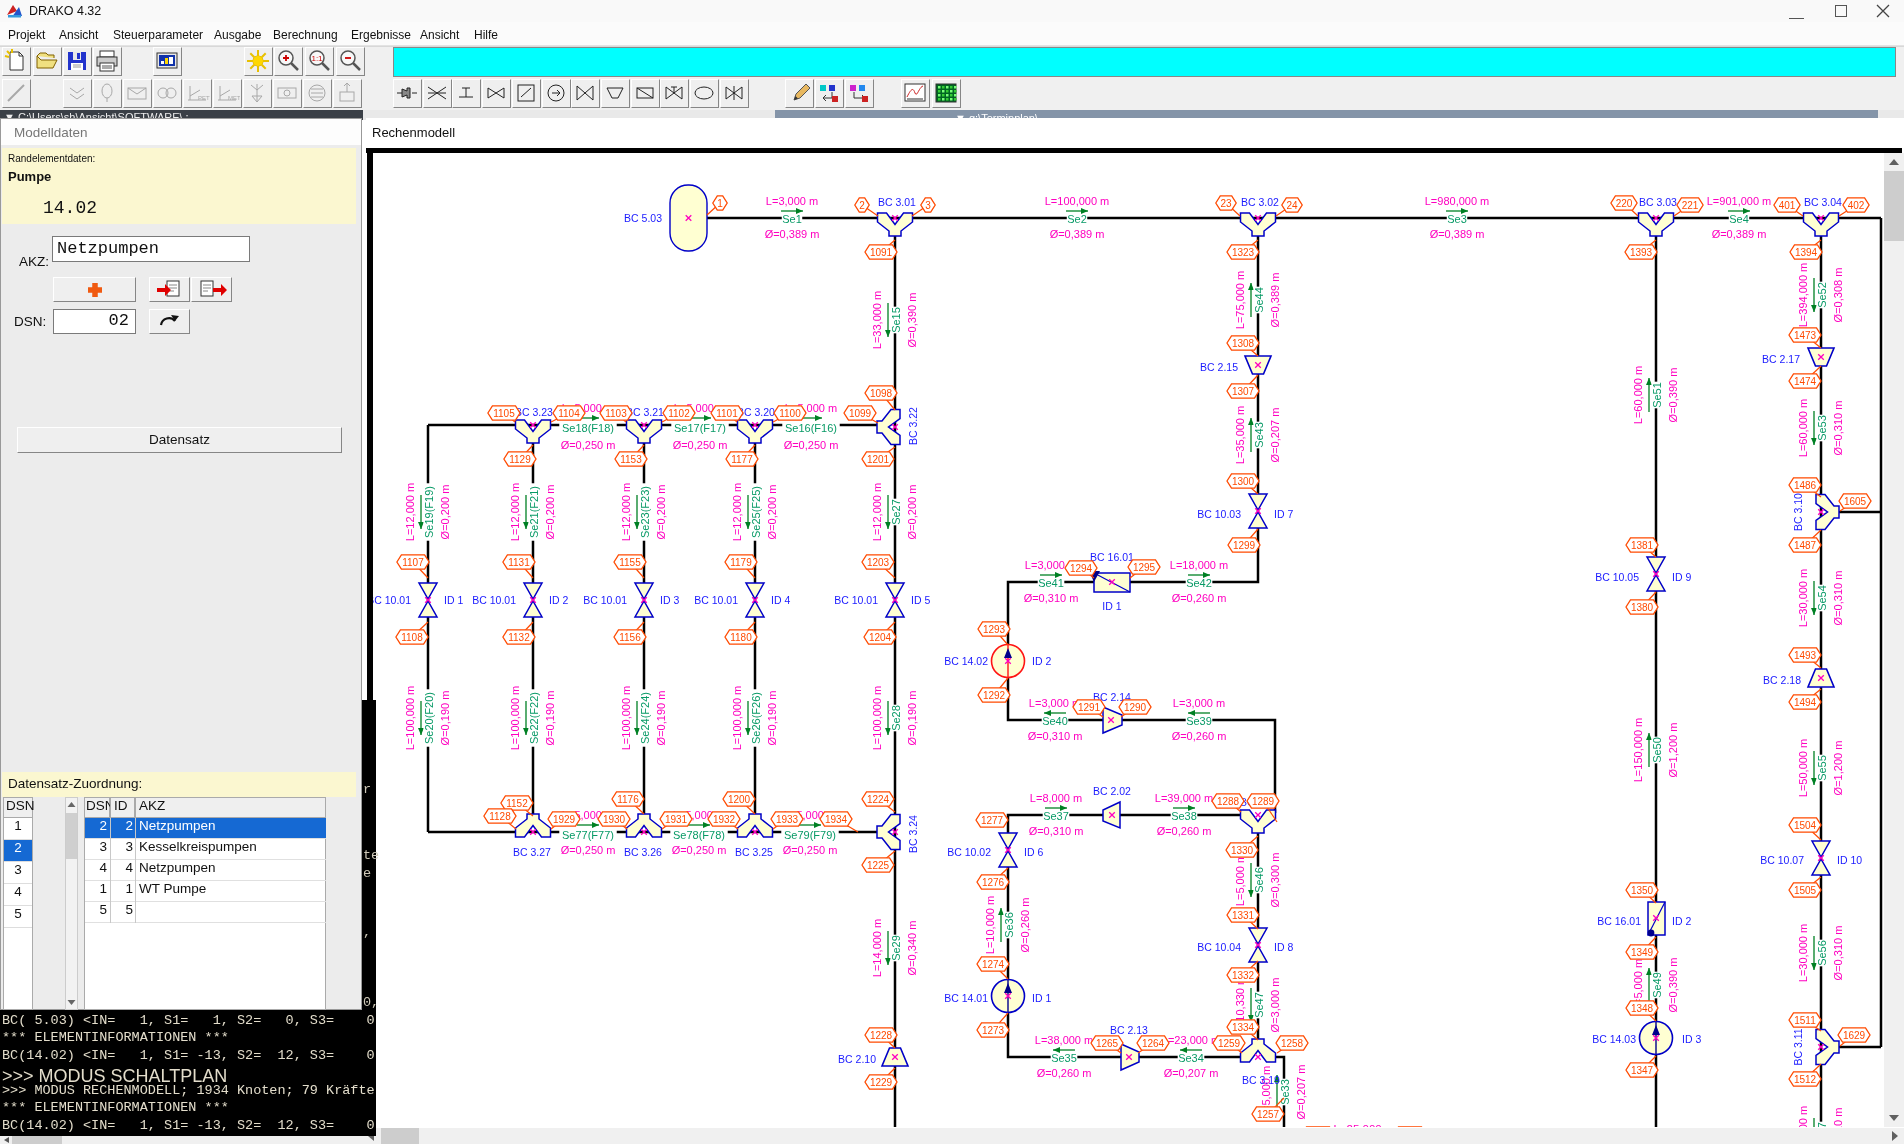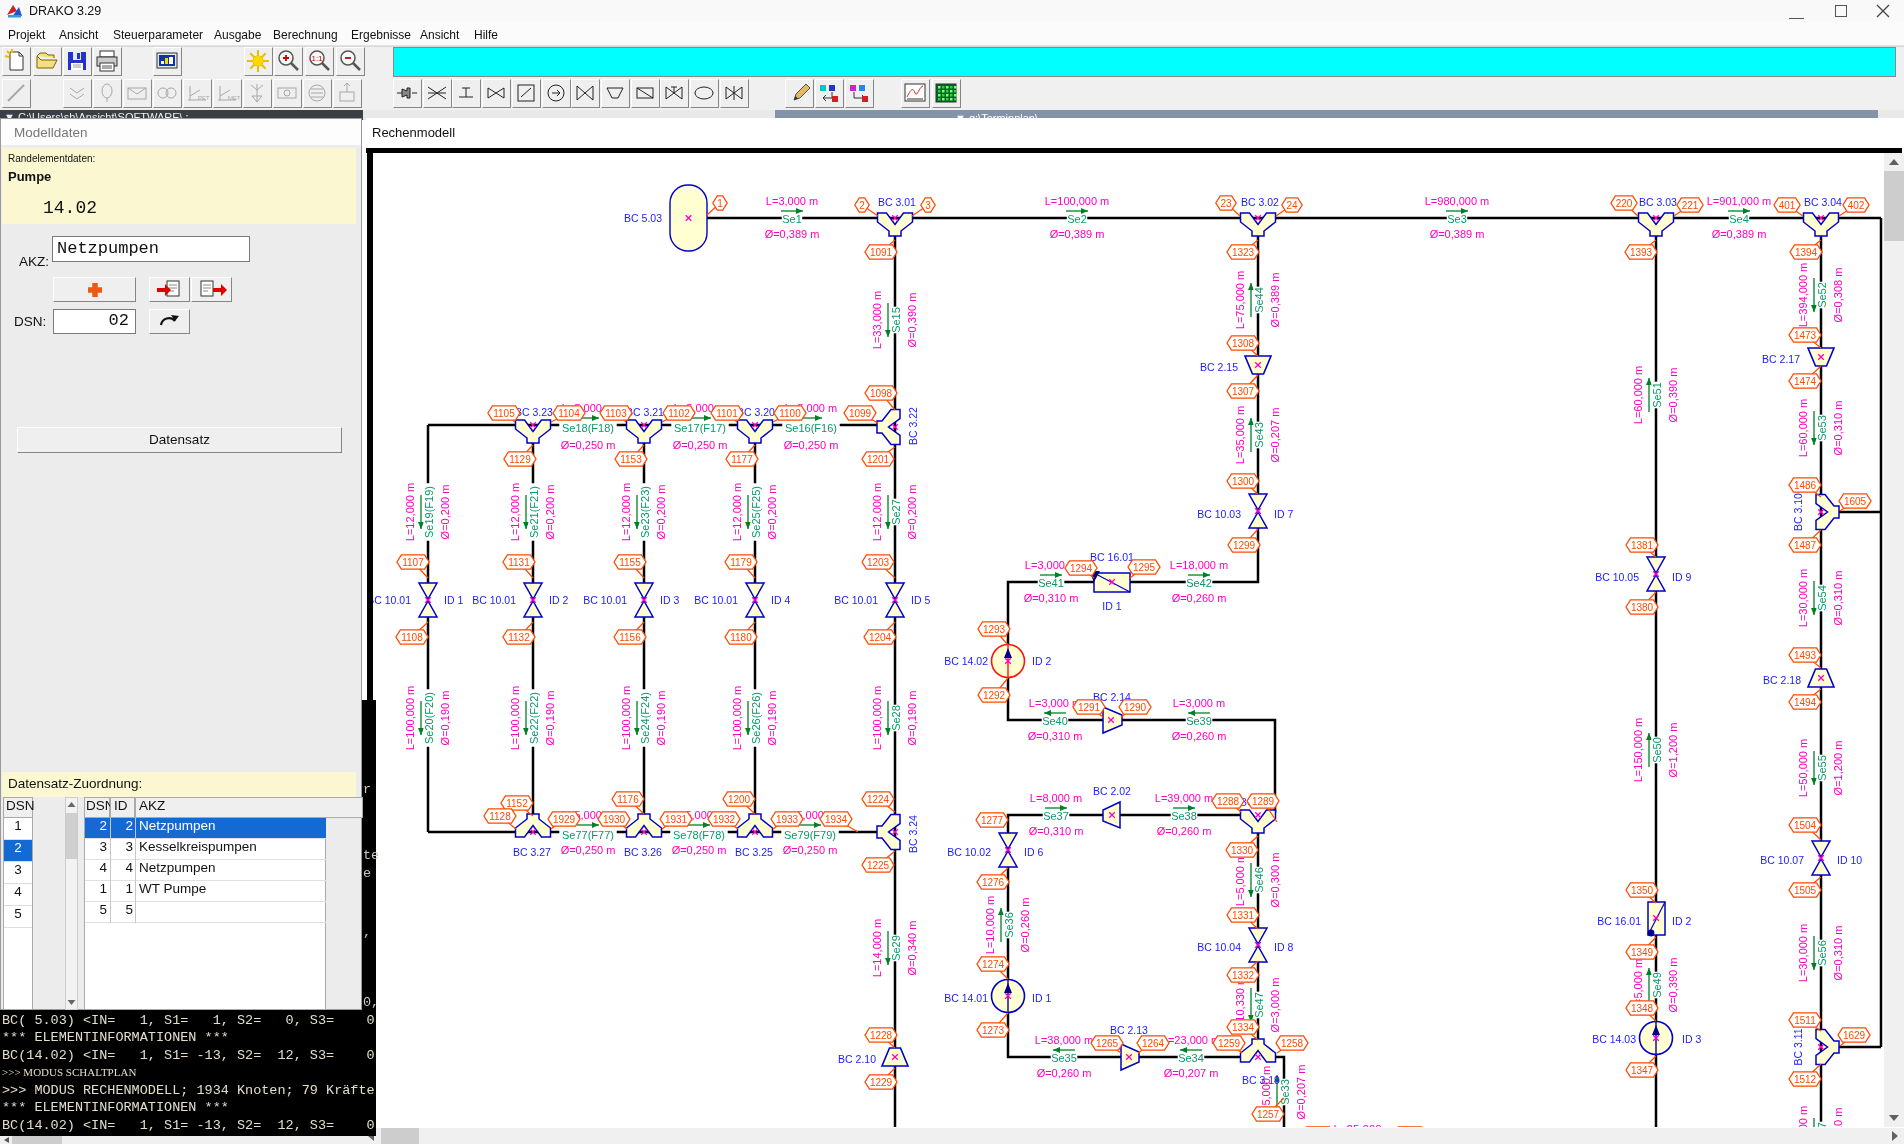--- a/index.html
+++ b/index.html
@@ -4,21 +4,21 @@
 body{width:1904px;height:1144px;position:relative;overflow:hidden;background:#fff;font-family:"Liberation Sans",sans-serif}
 .abs{position:absolute}
 .btn3{position:absolute;background:#efefef;border-top:1.5px solid #ffffff;border-left:1.5px solid #ffffff;border-right:1.5px solid #868686;border-bottom:1.5px solid #868686}
 </style></head><body>
 <div class="abs" style="left:0;top:0;width:1904px;height:22px;background:#f9f9f9"></div>
 <svg class="abs" style="left:6px;top:3px" width="17" height="16">
     <path d="M1,12 L7,2 L11,8 Z" fill="#cc2222"></path>
     <path d="M6,14 L13,4 L16,13 Z" fill="#2255cc"></path>
     <rect x="2" y="12" width="13" height="2.5" fill="#3399dd"></rect>
   </svg>
-<div class="abs" style="left:29px;top:4px;font-size:12.5px;color:#111">DRAKO 3.29</div>
+<div class="abs" style="left:29px;top:4px;font-size:12.5px;color:#111">DRAKO 4.32</div>
 <div class="abs" style="left:1789px;top:3px;width:15px;height:16px;border-bottom:1.2px solid #555"></div>
 <div class="abs" style="left:1835px;top:5px;width:12px;height:12px;border:1.2px solid #555"></div>
 <svg class="abs" style="left:1876px;top:4px" width="14" height="14">
     <path d="M1,1 L13,13 M1,13 L13,1" stroke="#444" stroke-width="1.3"></path>
   </svg>
 <div class="abs" style="left:0;top:22px;width:1904px;height:24px;background:#fbfbfb;border-bottom:1px solid #e3e3e3"></div>
 <div class="abs" style="left:8px;top:28px;font-size:12px;color:#111">Projekt</div>
 <div class="abs" style="left:59px;top:28px;font-size:12px;color:#111">Ansicht</div>
 <div class="abs" style="left:113px;top:28px;font-size:12px;color:#111">Steuerparameter</div>
 <div class="abs" style="left:214px;top:28px;font-size:12px;color:#111">Ausgabe</div>
@@ -233,21 +233,21 @@
 <svg class="abs" style="left:362px;top:1128px" width="1542" height="16">
     <polygon points="6,8 12,3 12,13" fill="#606060"></polygon>
     <rect x="19" y="0" width="38" height="16" fill="#cdcdcd"></rect>
     <polygon points="1536,8 1530,3 1530,13" fill="#606060"></polygon>
   </svg>
 <div class="abs" style="left:362px;top:700px;width:14px;height:436px;background:#000"></div>
 <div class="abs" style="left:0;top:1010px;width:376px;height:126px;background:#000"></div>
 <div class="abs" style="left:2px;top:1013px;width:374px;height:17px;overflow:hidden;font-family:'Liberation Mono',monospace;font-size:13.5px;color:#e3ddcb;white-space:pre">BC( 5.03) &lt;IN=   1, S1=   1, S2=   0, S3=    0,</div>
 <div class="abs" style="left:2px;top:1030px;width:374px;height:17px;overflow:hidden;font-family:'Liberation Mono',monospace;font-size:13.5px;color:#e3ddcb;white-space:pre">*** ELEMENTINFORMATIONEN ***</div>
 <div class="abs" style="left:2px;top:1048px;width:374px;height:17px;overflow:hidden;font-family:'Liberation Mono',monospace;font-size:13.5px;color:#e3ddcb;white-space:pre">BC(14.02) &lt;IN=   1, S1= -13, S2=  12, S3=    0,</div>
-<div class="abs" style="left:2px;top:1066px;width:374px;height:17px;overflow:hidden;font-family:Liberation Serif, serif;font-size:11px;color:#e3ddcb;white-space:pre">&gt;&gt;&gt; MODUS SCHALTPLAN</div>
+<div class="abs" style="left:2px;top:1066px;width:374px;height:17px;overflow:hidden;font-family:Liberation Sans, sans-serif;font-size:18px;color:#e3ddcb;white-space:pre">&gt;&gt;&gt; MODUS SCHALTPLAN</div>
 <div class="abs" style="left:2px;top:1083px;width:374px;height:17px;overflow:hidden;font-family:'Liberation Mono',monospace;font-size:13.5px;color:#e3ddcb;white-space:pre">&gt;&gt;&gt; MODUS RECHENMODELL; 1934 Knoten; 79 Kräfte</div>
 <div class="abs" style="left:2px;top:1100px;width:374px;height:17px;overflow:hidden;font-family:'Liberation Mono',monospace;font-size:13.5px;color:#e3ddcb;white-space:pre">*** ELEMENTINFORMATIONEN ***</div>
 <div class="abs" style="left:2px;top:1118px;width:374px;height:17px;overflow:hidden;font-family:'Liberation Mono',monospace;font-size:13.5px;color:#e3ddcb;white-space:pre">BC(14.02) &lt;IN=   1, S1= -13, S2=  12, S3=    0,</div>
 <div class="abs" style="left:0;top:1136px;width:362px;height:8px;background:#f0f0f0"></div>
 <svg class="abs" style="left:0;top:1136px" width="362" height="8">
     <polygon points="4,4 9,1 9,7" fill="#555"></polygon>
     <rect x="12" y="0" width="50" height="8" fill="#cdcdcd"></rect>
   </svg>
 <div class="abs" style="left:363px;top:782px;color:#cfc9b8;font-family:'Liberation Mono',monospace;font-size:13.5px;z-index:3">r</div>
 <div class="abs" style="left:363px;top:848px;color:#cfc9b8;font-family:'Liberation Mono',monospace;font-size:13.5px;z-index:3">te</div>
@@ -294,21 +294,21 @@
 <div class="abs" style="left:4px;top:906px;width:28px;height:22px;font-size:13.5px;text-align:center;border-bottom:1px solid #ddd;color:#111">5</div>
 <div class="abs" style="left:65px;top:797px;width:13px;height:213px;background:#f2f2f2;border:1px solid #ccc"></div>
 <svg class="abs" style="left:65px;top:797px" width="13" height="213">
     <polygon points="6.5,5 2.5,10 10.5,10" fill="#666"></polygon>
     <rect x="1" y="16" width="11" height="46" fill="#cfcfcf"></rect>
     <polygon points="6.5,208 2.5,203 10.5,203" fill="#666"></polygon>
   </svg>
 <div class="abs" style="left:84px;top:797px;width:242px;height:213px;background:#fff;border:1px solid #aaa"></div>
 <div class="abs" style="left:84px;top:797px;width:26px;height:21px;background:#efefef;border:1px solid #aaa;font-size:13.5px;padding-left:1px;color:#111">DSN</div>
 <div class="abs" style="left:110px;top:797px;width:25px;height:21px;background:#efefef;border:1px solid #aaa;font-size:13.5px;padding-left:3px;color:#111">ID</div>
-<div class="abs" style="left:135px;top:797px;width:228px;height:21px;background:#efefef;border:1px solid #aaa;font-size:13.5px;padding-left:3px;color:#111">AKZ</div>
+<div class="abs" style="left:135px;top:797px;width:191px;height:21px;background:#efefef;border:1px solid #aaa;font-size:13.5px;padding-left:3px;color:#111">AKZ</div>
 <div class="abs" style="left:85px;top:818px;width:241px;height:21px;background:#1569d3;color:#fff;font-size:13.5px;border-bottom:1px solid #e0e0e0">
     <span style="position:absolute;left:0;width:22px;text-align:right">2</span>
     <span style="position:absolute;left:26px;width:22px;text-align:right">2</span>
     <span style="position:absolute;left:54px">Netzpumpen</span>
   </div>
 <div class="abs" style="left:85px;top:839px;width:241px;height:21px;color:#111;font-size:13.5px;border-bottom:1px solid #e0e0e0">
     <span style="position:absolute;left:0;width:22px;text-align:right">3</span>
     <span style="position:absolute;left:26px;width:22px;text-align:right">3</span>
     <span style="position:absolute;left:54px">Kesselkreispumpen</span>
   </div>

